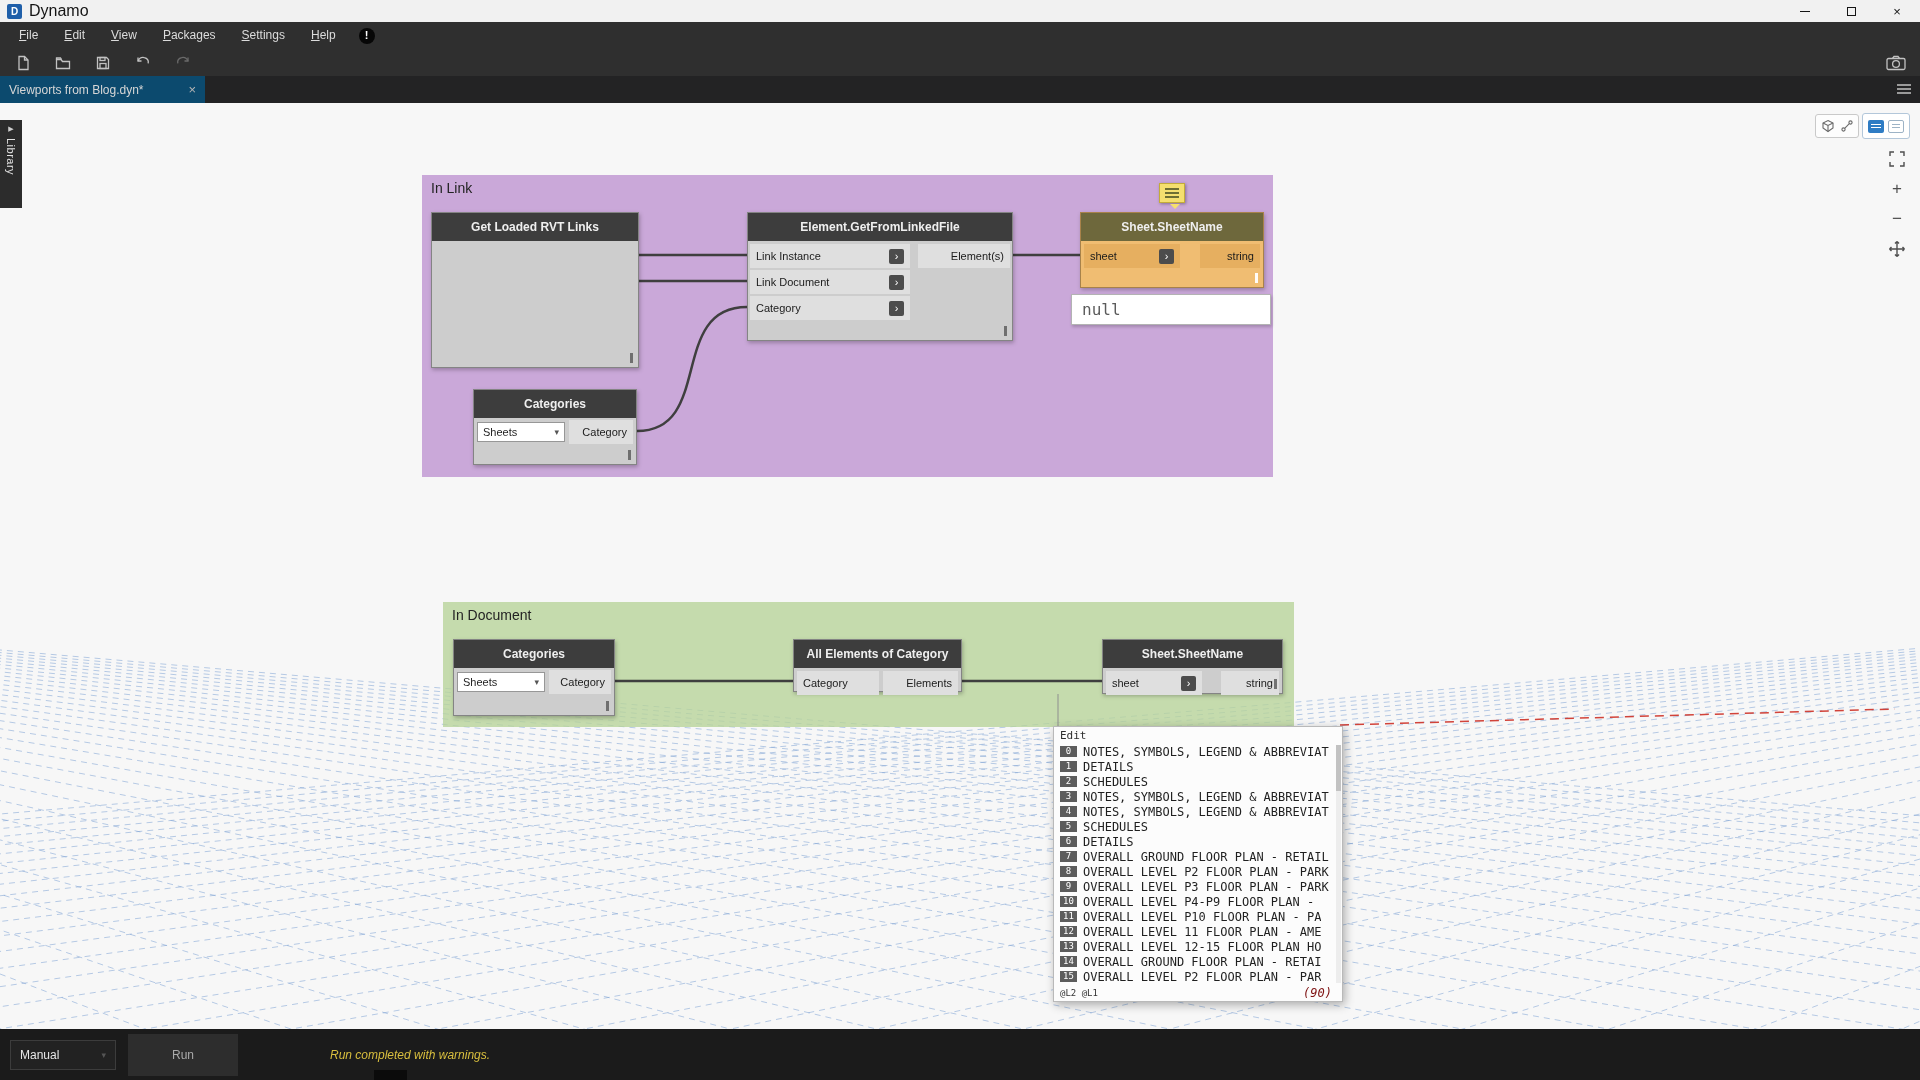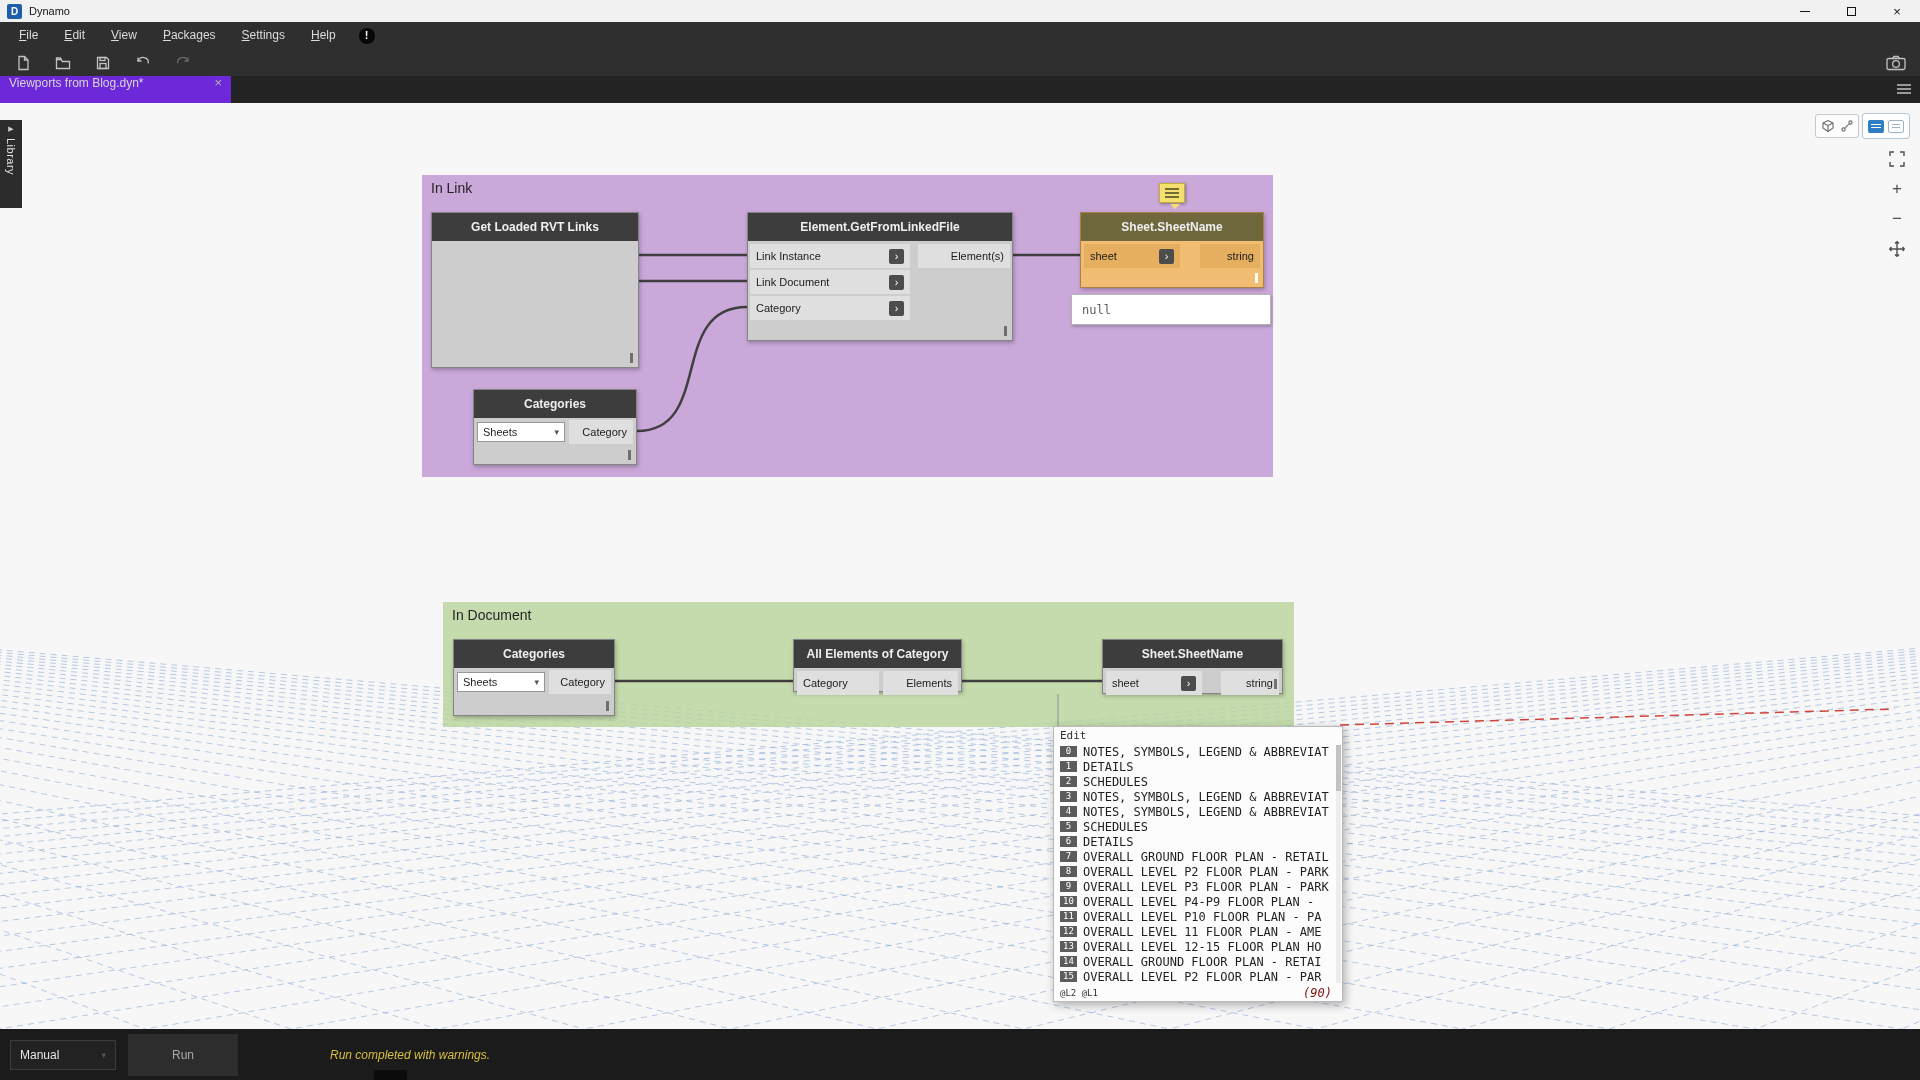--- a/index.html
+++ b/index.html
@@ -3,40 +3,40 @@
 <meta charset="utf-8">
 <style>
   *{box-sizing:border-box;margin:0;padding:0}
   html,body{width:1920px;height:1080px;overflow:hidden}
   body{font-family:"Liberation Sans",sans-serif;background:#f6f6f6;position:relative}
 
   
   .titlebar{height:22px;background:#f1f1f1;display:flex;align-items:center}
   .logo{width:15px;height:15px;background:#1f5fa9;color:#fff;font-size:10px;font-weight:bold;
         text-align:center;line-height:15px;border-radius:2px;margin:0 7px}
-  .title{font-size:11px;color:#141414}
+  .title{font-size:16px;color:#141414}
   .wincontrols{margin-left:auto;display:flex;height:100%}
   .winbtn{width:46px;display:flex;align-items:center;justify-content:center;color:#141414;font-size:13px}
   .min-glyph{width:10px;height:1px;background:#141414;display:block}
   .max-glyph{width:9px;height:9px;border:1px solid #141414;display:block}
 
   .menubar{height:27px;background:#2f2f2f;display:flex;align-items:center;padding-left:6px}
   .menu-item{color:#dcdcdc;font-size:12px;padding:0 13px;line-height:27px;display:inline-block}
   .menu-item::first-letter{text-decoration:underline}
   .notif{width:16px;height:16px;border-radius:50%;background:#070707;color:#fff;font-size:11px;
          font-weight:bold;text-align:center;line-height:15px;margin-left:10px}
 
   .toolbar{height:27px;background:#2f2f2f;display:flex;align-items:center;gap:22px;padding-left:14px;position:relative}
   .tbtn{display:flex;align-items:center}
   .tbtn svg{stroke:#c2c2c2;fill:none;stroke-width:1.3}
   .tbtn.dim svg{opacity:.4}
   .camera{position:absolute;right:14px}
 
   .tabbar{height:27px;background:#232324;position:relative;display:flex}
-  .tab{width:231px;background:#6d28d9;color:#d6d6d6;font-size:12px;display:flex;align-items:flex-start;padding:0 9px;gap:8px}
+  .tab{width:205px;background:#0c4a6e;color:#d6d6d6;font-size:12px;display:flex;align-items:center;padding:0 9px;gap:8px}
   .tab-label{flex:1;white-space:nowrap;overflow:hidden}
   .tab-close{color:#b5b5b5;font-size:13px;line-height:13px}
   .hamburger{position:absolute;right:9px;top:8px;width:14px;height:2px;background:#9a9a9a;
              box-shadow:0 4px 0 #9a9a9a,0 8px 0 #9a9a9a}
 
   
   .canvas{position:absolute;top:103px;left:0;right:0;bottom:51px;background:#f7f7f7;overflow:hidden}
   svg.layer{position:absolute;left:0;top:0;width:100%;height:100%;pointer-events:none}
 
   .group{position:absolute;font-size:14px;color:#232323;padding:5px 9px}
@@ -65,21 +65,21 @@
   .caret{margin-left:auto;color:#555;font-size:9px}
   .cat-row{display:flex;align-items:flex-start;padding:0 3px 0 0}
   .cat-row .prow{flex:1;margin-top:2px}
 
   .note{position:absolute;left:1159px;top:80px;width:26px;height:20px;background:#f5df6f;border:1px solid #c3ac39;
         box-shadow:1px 1px 3px rgba(0,0,0,.35);display:flex;align-items:center;justify-content:center}
   .note:after{content:"";position:absolute;left:10px;top:20px;border:5px solid transparent;border-top-color:#f5df6f}
   .note-lines{width:14px;height:2px;background:#6e6e33;box-shadow:0 -4px 0 #6e6e33,0 4px 0 #6e6e33;display:block}
 
   .nullbox{position:absolute;left:1071px;top:191px;width:200px;height:31px;background:#fff;border:1px solid #b3b3b3;
-           font-family:"DejaVu Sans Mono",monospace;font-size:12px;color:#5c5c5c;display:flex;align-items:center;
+           font-family:"DejaVu Sans Mono",monospace;font-size:16px;color:#5c5c5c;display:flex;align-items:center;
            padding:0 10px;box-shadow:1px 2px 3px rgba(0,0,0,.2)}
 
   .listpop{position:absolute;left:1053px;top:623px;width:290px;height:276px;background:#fcfcfc;border:1px solid #b9b9b9;
            box-shadow:2px 3px 9px rgba(0,0,0,.3);font-family:"DejaVu Sans Mono",monospace}
   .ltitle{font-size:11px;color:#2e2e2e;padding:2px 6px;height:17px}
   .lrow{display:flex;align-items:center;height:15px;padding:0 10px 0 6px;gap:6px}
   .lbadge{min-width:17px;height:11px;background:#5c5c5c;color:#fff;font-size:9px;line-height:11px;text-align:center;flex:none}
   .ltext{font-size:12px;color:#1f1f1f;white-space:nowrap;overflow:hidden}
   .lfoot{display:flex;justify-content:space-between;align-items:center;padding:2px 10px 0 6px}
   .llevels{font-size:9px;color:#333}

